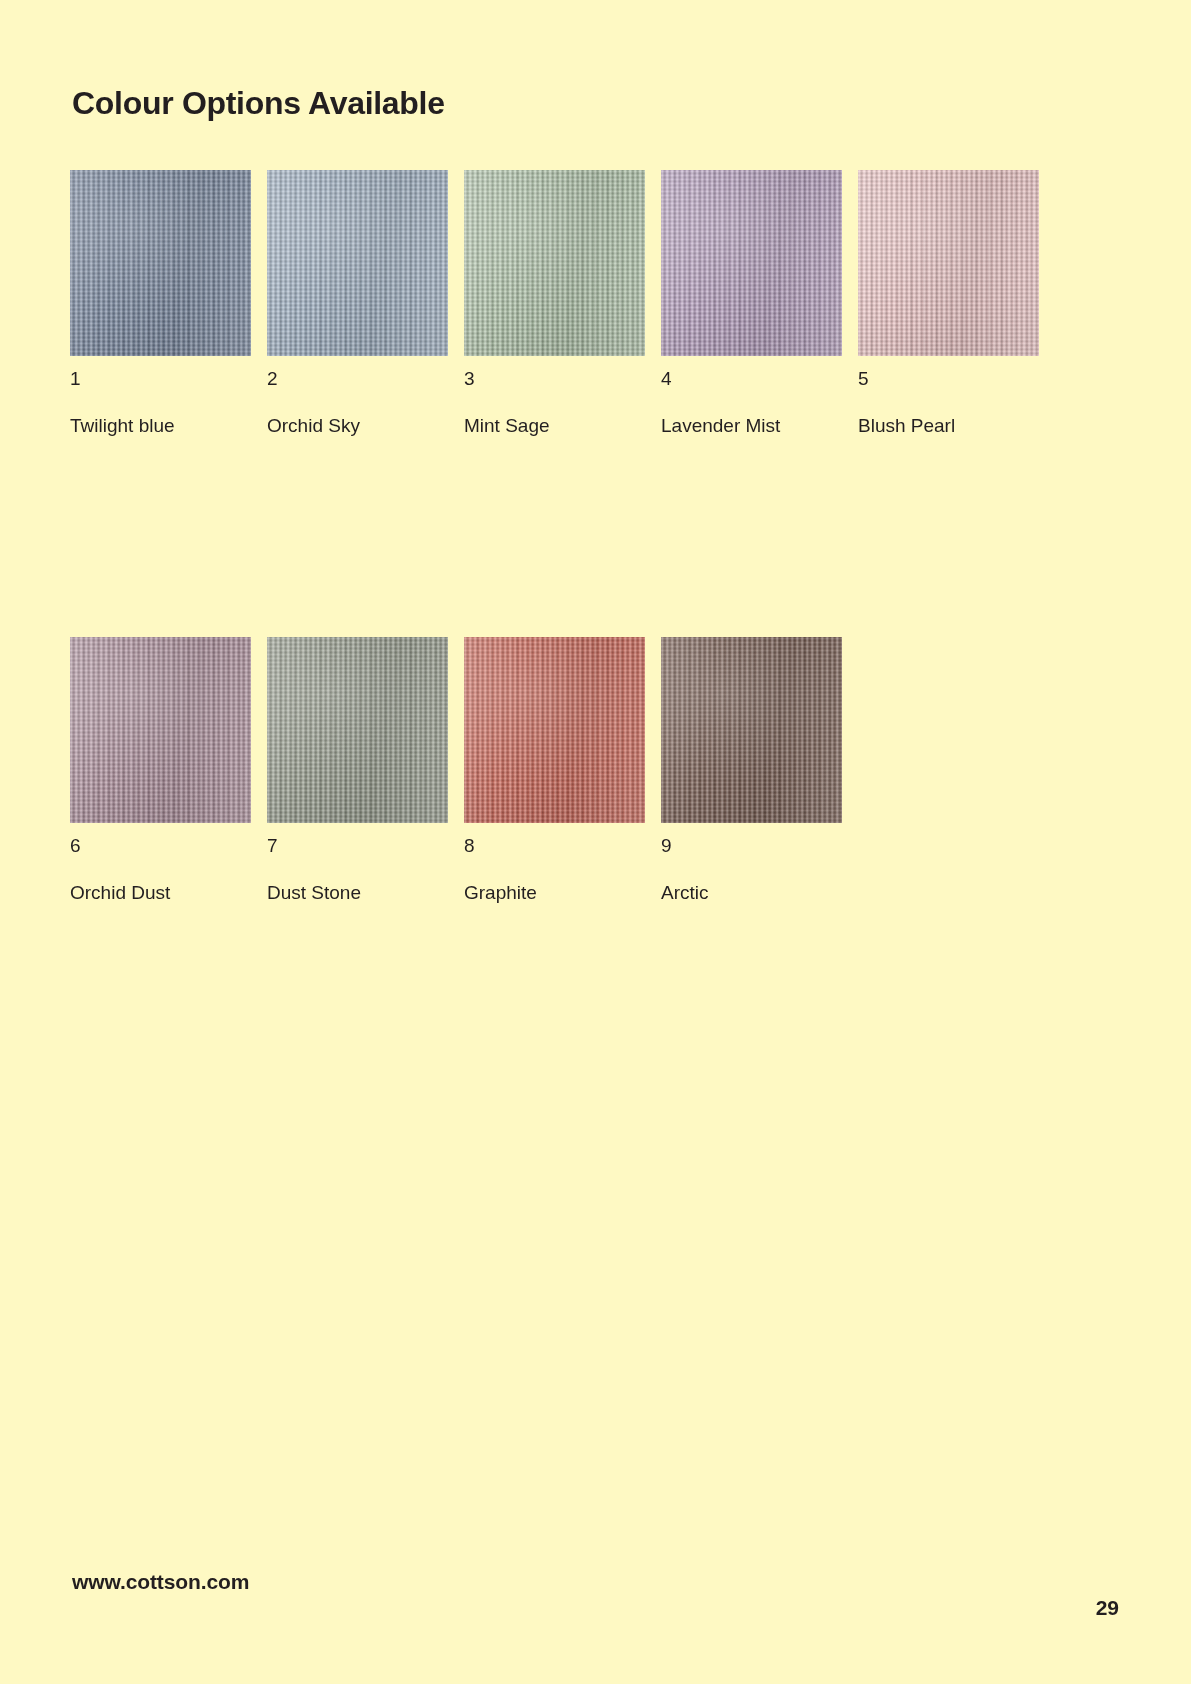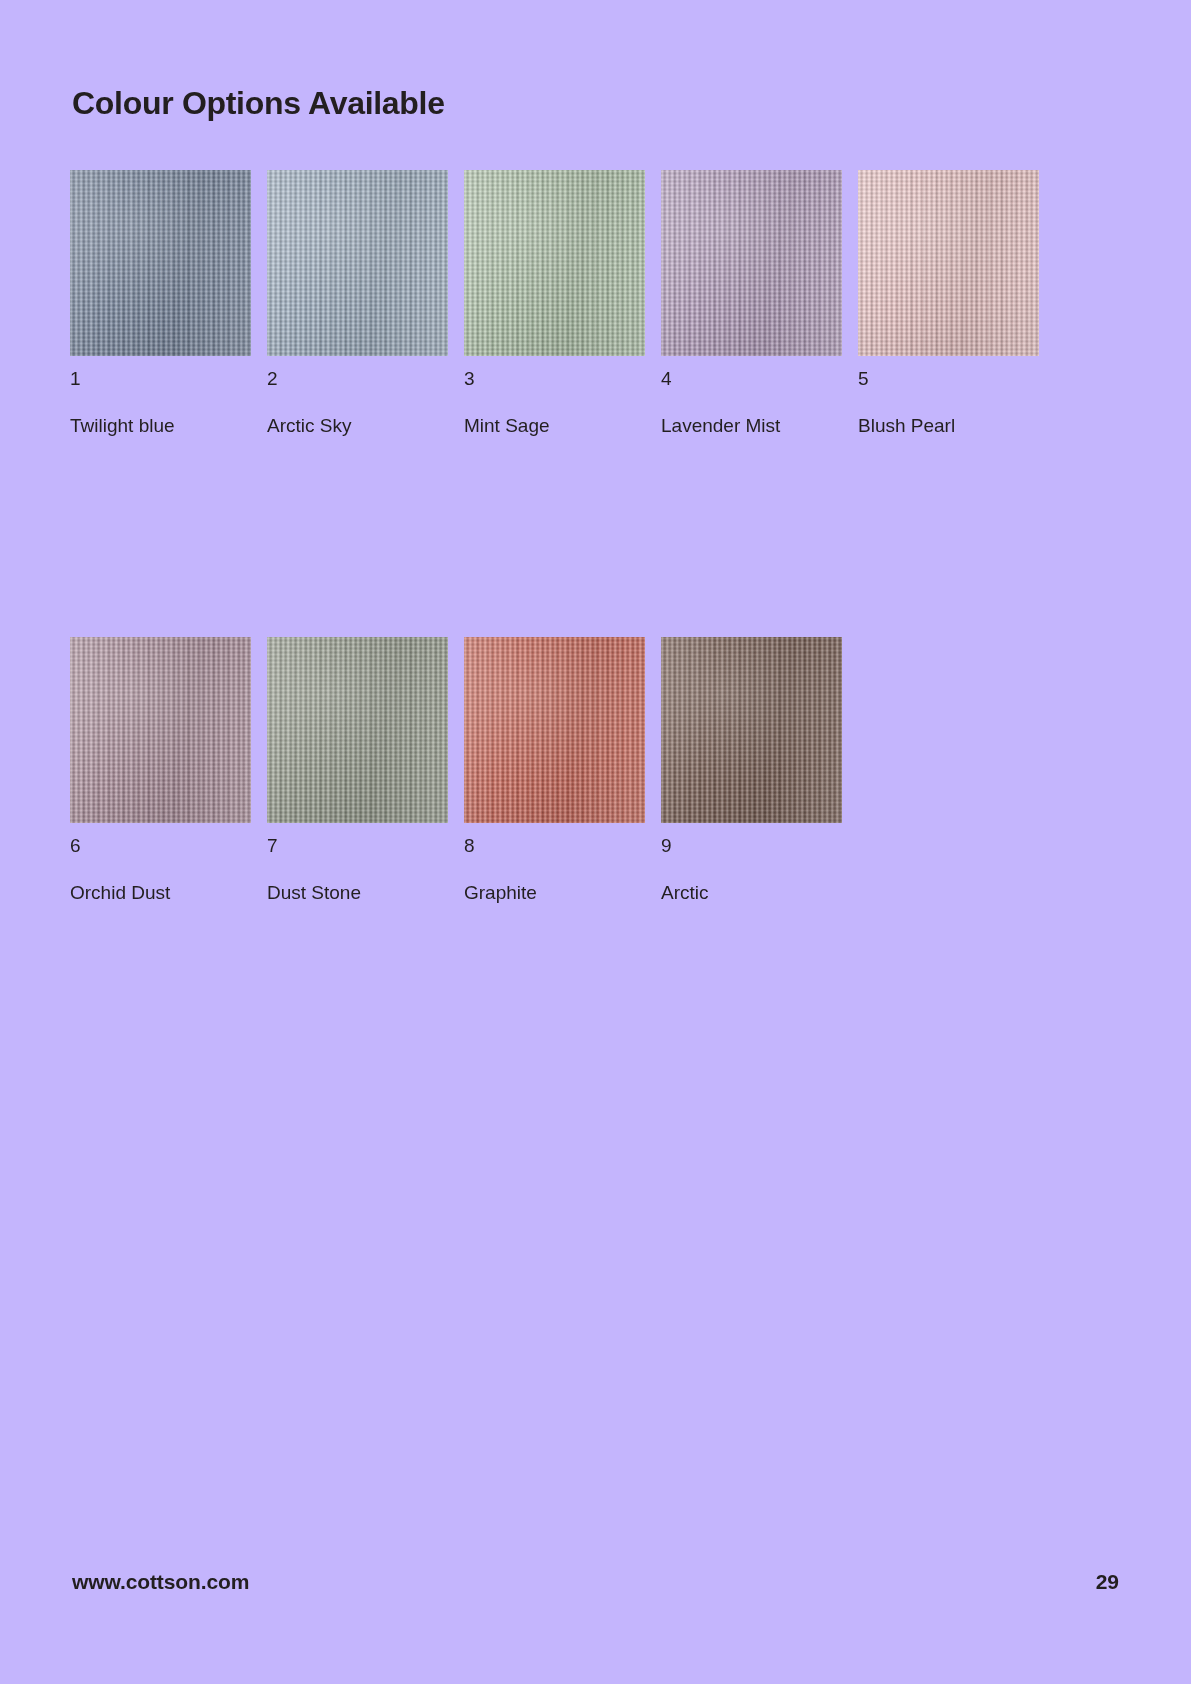--- a/index.html
+++ b/index.html
@@ -13,21 +13,21 @@
     height: 1684px;
     position: relative;
     font-family: "Liberation Sans", sans-serif;
     color: #231f20;
     -webkit-font-smoothing: antialiased;
   }
 
   .page {
     position: absolute;
     inset: 0;
-    background: #c4b5fd;
+    background: #fef9c3;
   }
 
   
   .page-title {
     position: absolute;
     left: 72px;
     top: 64px;
     font-size: 32px;
     font-weight: bold;
     letter-spacing: -0.3px;
@@ -133,20 +133,21 @@
   .footer-url {
     font-size: 21px;
     font-weight: bold;
     color: #231f20;
     letter-spacing: -0.1px;
   }
   .footer-page {
     font-size: 21px;
     font-weight: bold;
     color: #231f20;
+    margin-top: 26px;
   }
 </style>
 </head>
 <body>
 
 <div class="page">
 
   <h1 class="page-title">Colour Options Available</h1>
 
   <div class="swatch-grid">
@@ -157,21 +158,21 @@
         </div>
         <div class="swatch-number">1</div>
         <div class="swatch-label">Twilight blue</div>
       </div>
       <div class="swatch-cell">
         <div class="swatch-chip" style="--base: #a3b4c6;">
           <div class="weave"></div>
           <div class="sheen"></div>
         </div>
         <div class="swatch-number">2</div>
-        <div class="swatch-label">Arctic Sky</div>
+        <div class="swatch-label">Orchid Sky</div>
       </div>
       <div class="swatch-cell">
         <div class="swatch-chip" style="--base: #b3c7ad;">
           <div class="weave"></div>
           <div class="sheen"></div>
         </div>
         <div class="swatch-number">3</div>
         <div class="swatch-label">Mint Sage</div>
       </div>
       <div class="swatch-cell">

